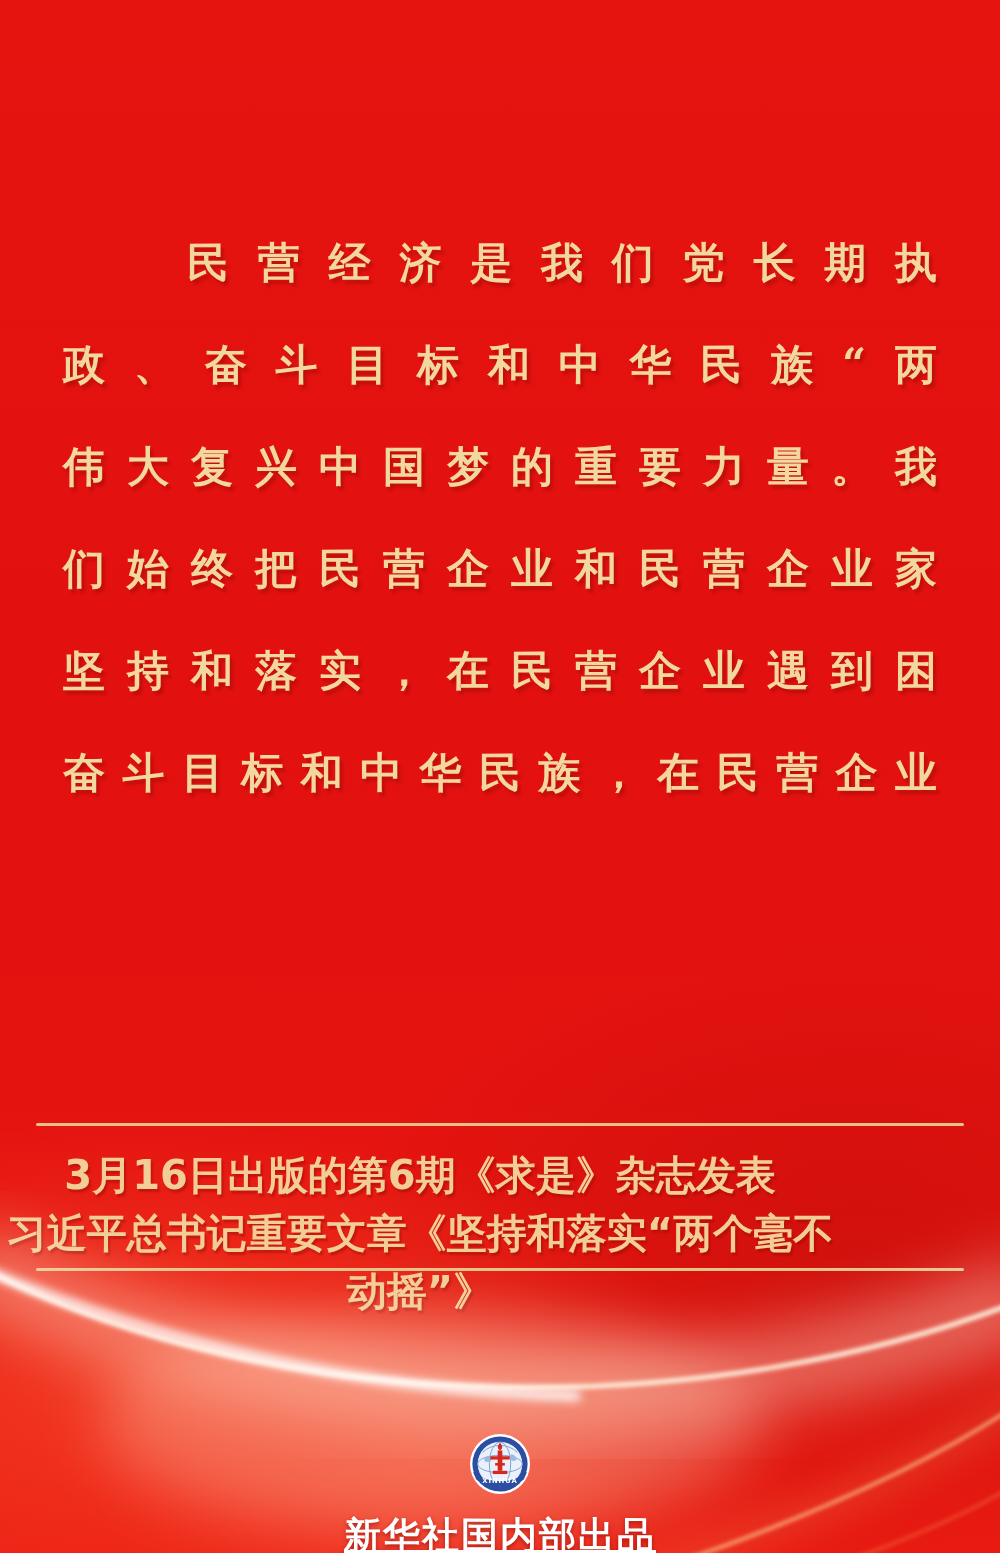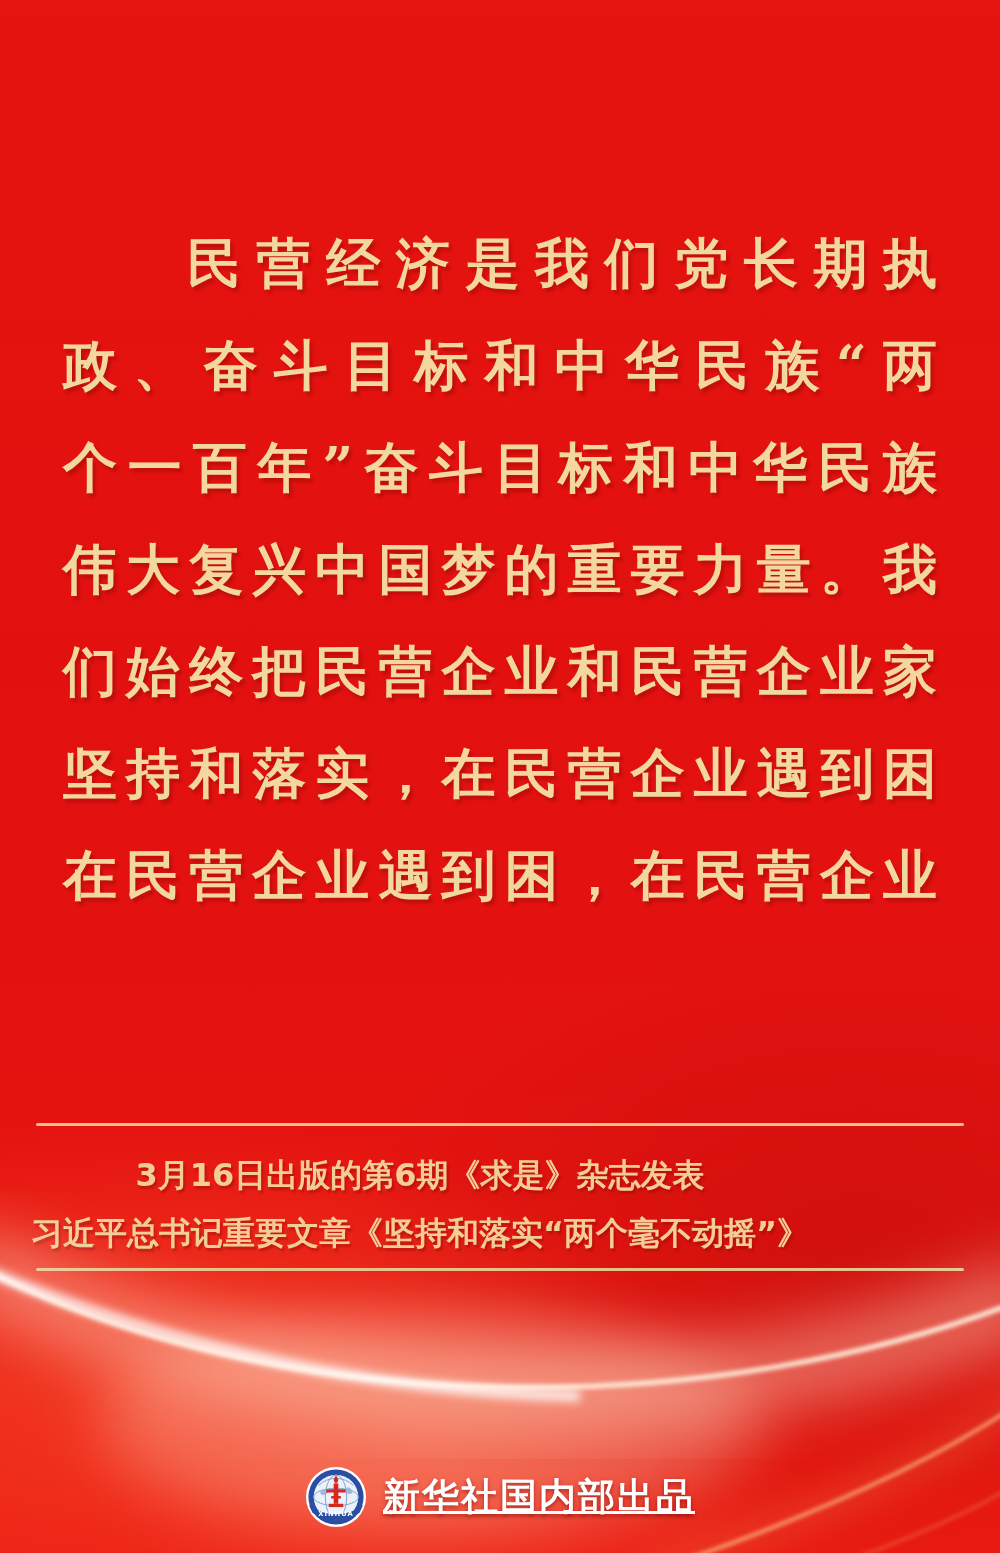--- a/index.html
+++ b/index.html
@@ -12,69 +12,68 @@
     background:
       radial-gradient(900px 420px at 14% 89%, rgba(255,110,60,0.38), rgba(255,110,60,0) 62%),
       radial-gradient(620px 300px at 44% 94%, rgba(255,150,90,0.22), rgba(255,150,90,0) 60%),
       radial-gradient(820px 520px at 86% 82%, rgba(150,0,0,0.28), rgba(150,0,0,0) 65%),
       linear-gradient(180deg,#e6140f 0%,#e21110 42%,#e41310 70%,#ec1c12 100%);
   }
   
   .quote{
     position:absolute;top:212px;left:63px;width:874px;
     font-family:"DejaVu Serif","Liberation Serif",serif;
-    font-weight:700;color:#f2d79e;font-size:54px;line-height:102px;
+    font-weight:700;color:#f2d79e;font-size:42px;line-height:102px;
     text-shadow:3px 4px 3px rgba(140,10,5,0.40);
   }
   .quote .line{
     text-align:justify;text-align-last:justify;
     white-space:nowrap;
   }
   .quote .line.first{padding-left:124px;}
   .quote .line.last{text-align-last:left;}
   
   .divider{
     position:absolute;left:36px;width:928px;height:3px;
     background:#e5c289;border-radius:2px;
   }
   .divider.top{top:1123px;}
   .divider.bottom{top:1268px;}
   
   .attribution{
     position:absolute;top:1146px;left:0;width:840px;text-align:center;
-    color:#f2cd95;font-weight:700;font-size:32px;line-height:58px;
+    color:#f2cd95;font-weight:700;font-size:40px;line-height:58px;
     text-shadow:2px 3px 2px rgba(140,10,5,0.40);
   }
   
   .fx{position:absolute;inset:0;pointer-events:none;}
   
   .footer{
     position:absolute;top:1462px;left:0;width:1000px;height:70px;
-    display:flex;justify-content:center;align-items:center;gap:16px;
+    display:flex;justify-content:center;align-items:center;gap:16px;flex-direction:column;
   }
   .footer .emblem{width:62px;height:62px;flex:0 0 auto;}
   .footer .publisher{
     color:#ffffff;font-weight:700;font-size:37px;letter-spacing:2px;
     text-shadow:0 2px 4px rgba(120,0,0,0.55);
     text-decoration:underline;
   }
 </style>
 </head>
 <body>
 
 <div class="poster">
 
   <div class="quote">
     <div class="line first">民营经济是我们党长期执</div>
     <div class="line">政、奋斗目标和中华民族“两</div>
-    <div class="line">个一百年”奋斗目标和中华民族</div>
     <div class="line">伟大复兴中国梦的重要力量。我</div>
     <div class="line">们始终把民营企业和民营企业家</div>
     <div class="line">坚持和落实，在民营企业遇到困</div>
-    <div class="line">在民营企业遇到困，在民营企业</div>
+    <div class="line">奋斗目标和中华民族，在民营企业</div>
   </div>
 
   <div class="divider top"></div>
 
   <div class="attribution">
     <div>3月16日出版的第6期《求是》杂志发表</div>
     <div>习近平总书记重要文章《坚持和落实“两个毫不动摇”》</div>
   </div>
 
   <div class="divider bottom"></div>

